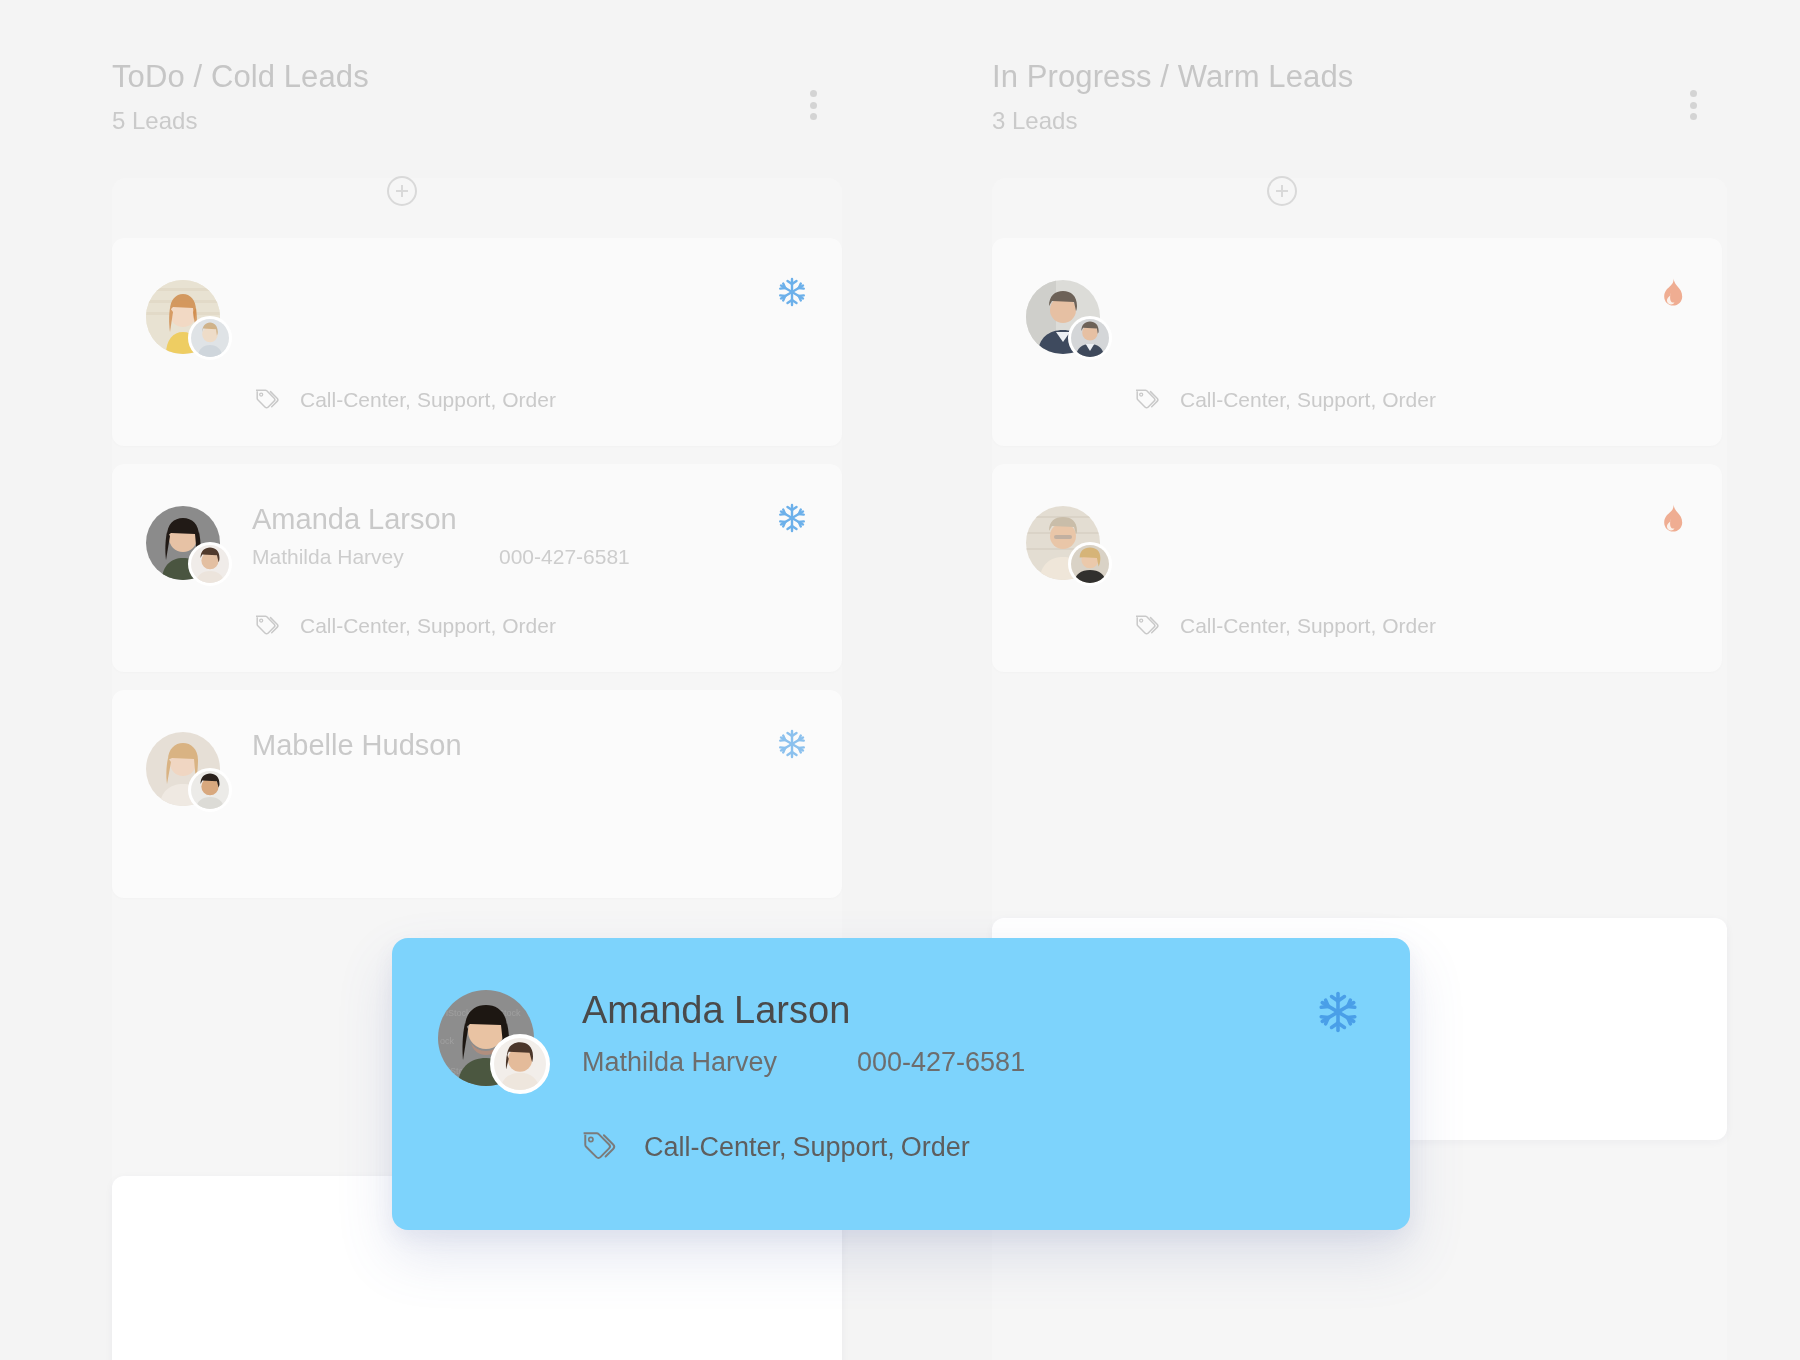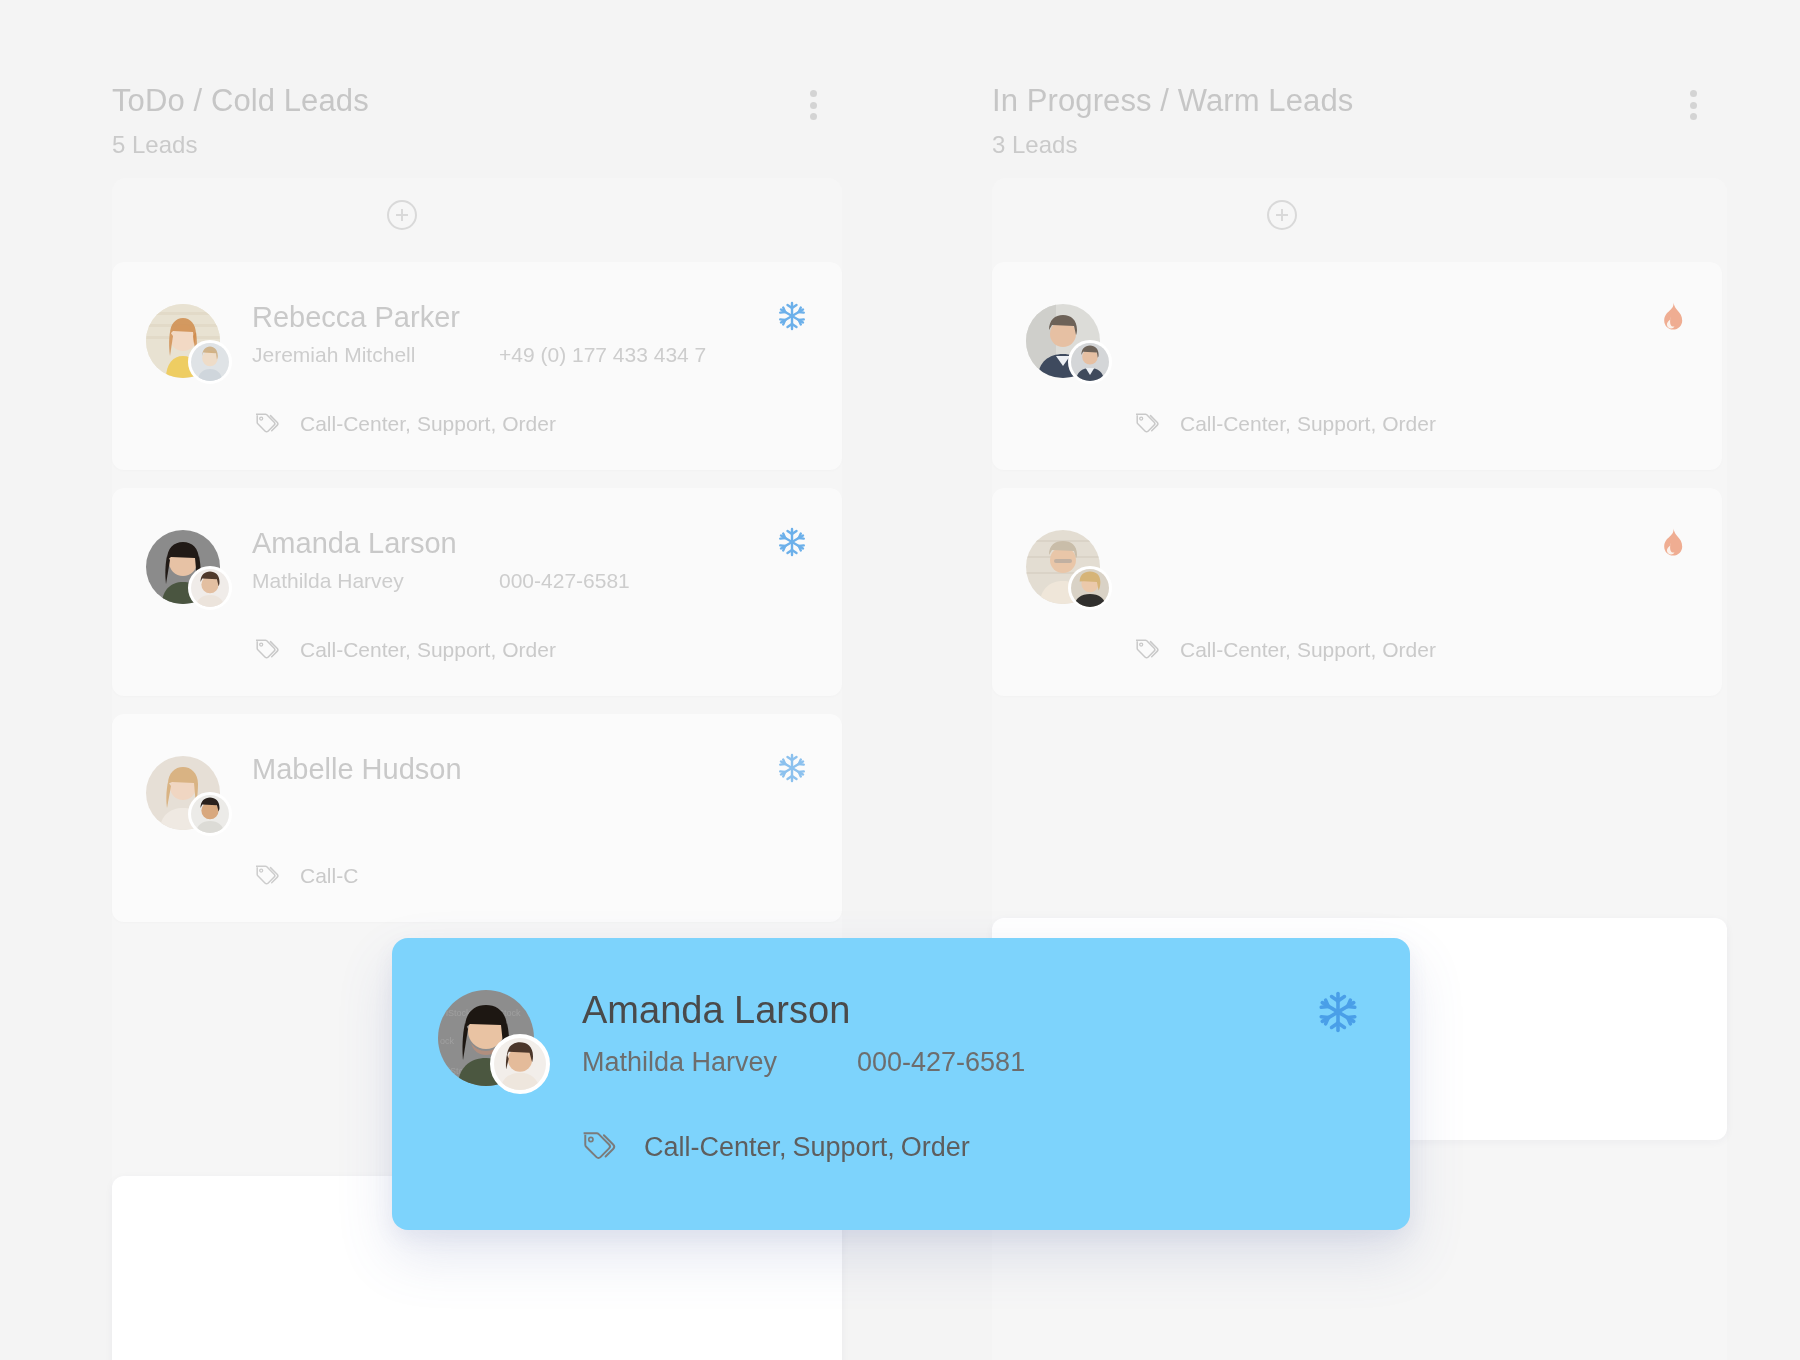--- a/index.html
+++ b/index.html
@@ -40,21 +40,21 @@
     width: 730px;
     bottom: -40px;
     background: #f6f6f6;
     border-radius: 14px;
   }
   .column.right .column-panel { width: 735px; }
 
   
   .col-head {
     position: relative;
-    padding-top: 82px;
+    padding-top: 58px;
     width: 730px;
   }
   .col-title {
     font-size: 31px;
     font-weight: 400;
     color: #c6c6c6;
     letter-spacing: 0.1px;
     line-height: 1.25;
   }
   .col-sub {
@@ -302,27 +302,20 @@
               <path d="M50 28c2 12 0 24 0 24l-3-20z" fill="#cf8c4c" opacity="0.8"></path>
             </svg>
           </div>
           <div class="avatar-sub">
             <svg class="ph" viewBox="0 0 44 44" preserveAspectRatio="xMidYMid slice" aria-hidden="true">
               <rect width="44" height="44" fill="#dfe3e6"></rect>
               <circle cx="22" cy="18" r="9" fill="#eedcc8"></circle>
               <path d="M8 44c0-9 6-14 14-14s14 5 14 14z" fill="#cfd6dc"></path>
               <path d="M13 15c0-7 4-11 9-11s9 4 9 11c0 2-1 4-1 4l-1-7-15-1z" fill="#c9a36c" opacity="0.75"></path>
             </svg>
-          </div>
-        </div>
-        <div class="card-text">
-          <div class="lead-name">Rebecca Parker</div>
-          <div class="lead-meta">
-            <span class="lead-owner">Jeremiah Mitchell</span>
-            <span class="lead-phone">+49 (0) 177 433 434 7</span>
           </div>
         </div>
       </div>
       <div class="status-icon">
         <svg viewBox="0 0 32 32" aria-hidden="true">
           <g stroke="#6cb0ea" stroke-width="2.4" stroke-linecap="round" fill="none">
             <line x1="16" y1="3" x2="16" y2="29"></line>
             <line x1="5" y1="9.5" x2="27" y2="22.5"></line>
             <line x1="27" y1="9.5" x2="5" y2="22.5"></line>
             <line x1="16" y1="8" x2="11.5" y2="5"></line>
@@ -457,32 +450,20 @@
             <line x1="9.2" y1="12" x2="4.2" y2="12.6"></line>
               <line x1="9.2" y1="12" x2="7.2" y2="7.6"></line>
             <line x1="22.8" y1="20" x2="27.8" y2="19.4"></line>
               <line x1="22.8" y1="20" x2="24.8" y2="24.4"></line>
             <line x1="22.8" y1="12" x2="27.8" y2="12.6"></line>
               <line x1="22.8" y1="12" x2="24.8" y2="7.6"></line>
             <line x1="9.2" y1="20" x2="4.2" y2="19.4"></line>
               <line x1="9.2" y1="20" x2="7.2" y2="24.4"></line>
           </g>
         </svg>
-      </div>
-      <div class="card-tags">
-        <span class="tag-icon">
-          <svg viewBox="0 0 30 30" aria-hidden="true">
-            <path d="M4 5.2h9.4c.5 0 1 .2 1.4.6l7.4 7.4c.8.8.8 2 0 2.8l-6.2 6.2c-.8.8-2 .8-2.8 0L5.8 14.8c-.4-.4-.6-.9-.6-1.4V6.2" fill="none" stroke="#cdcdcd" stroke-width="1.5" stroke-linejoin="round"></path>
-            <circle cx="9.2" cy="9.6" r="1.5" fill="none" stroke="#cdcdcd" stroke-width="1.3"></circle>
-            <path d="M18.5 6.6l6.6 6.6c.9.9.9 2.3 0 3.2l-5.4 5.4" fill="none" stroke="#cdcdcd" stroke-width="1.5" stroke-linecap="round"></path>
-          </svg>
-        </span>
-        <span class="tag-list">
-          <span>Call-C</span>
-        </span>
       </div>
     </div>
 
     <div class="card empty left-bottom"></div>
   </div>
 
   <div class="column right">
     <div class="column-panel"></div>
 
     <div class="col-head">

